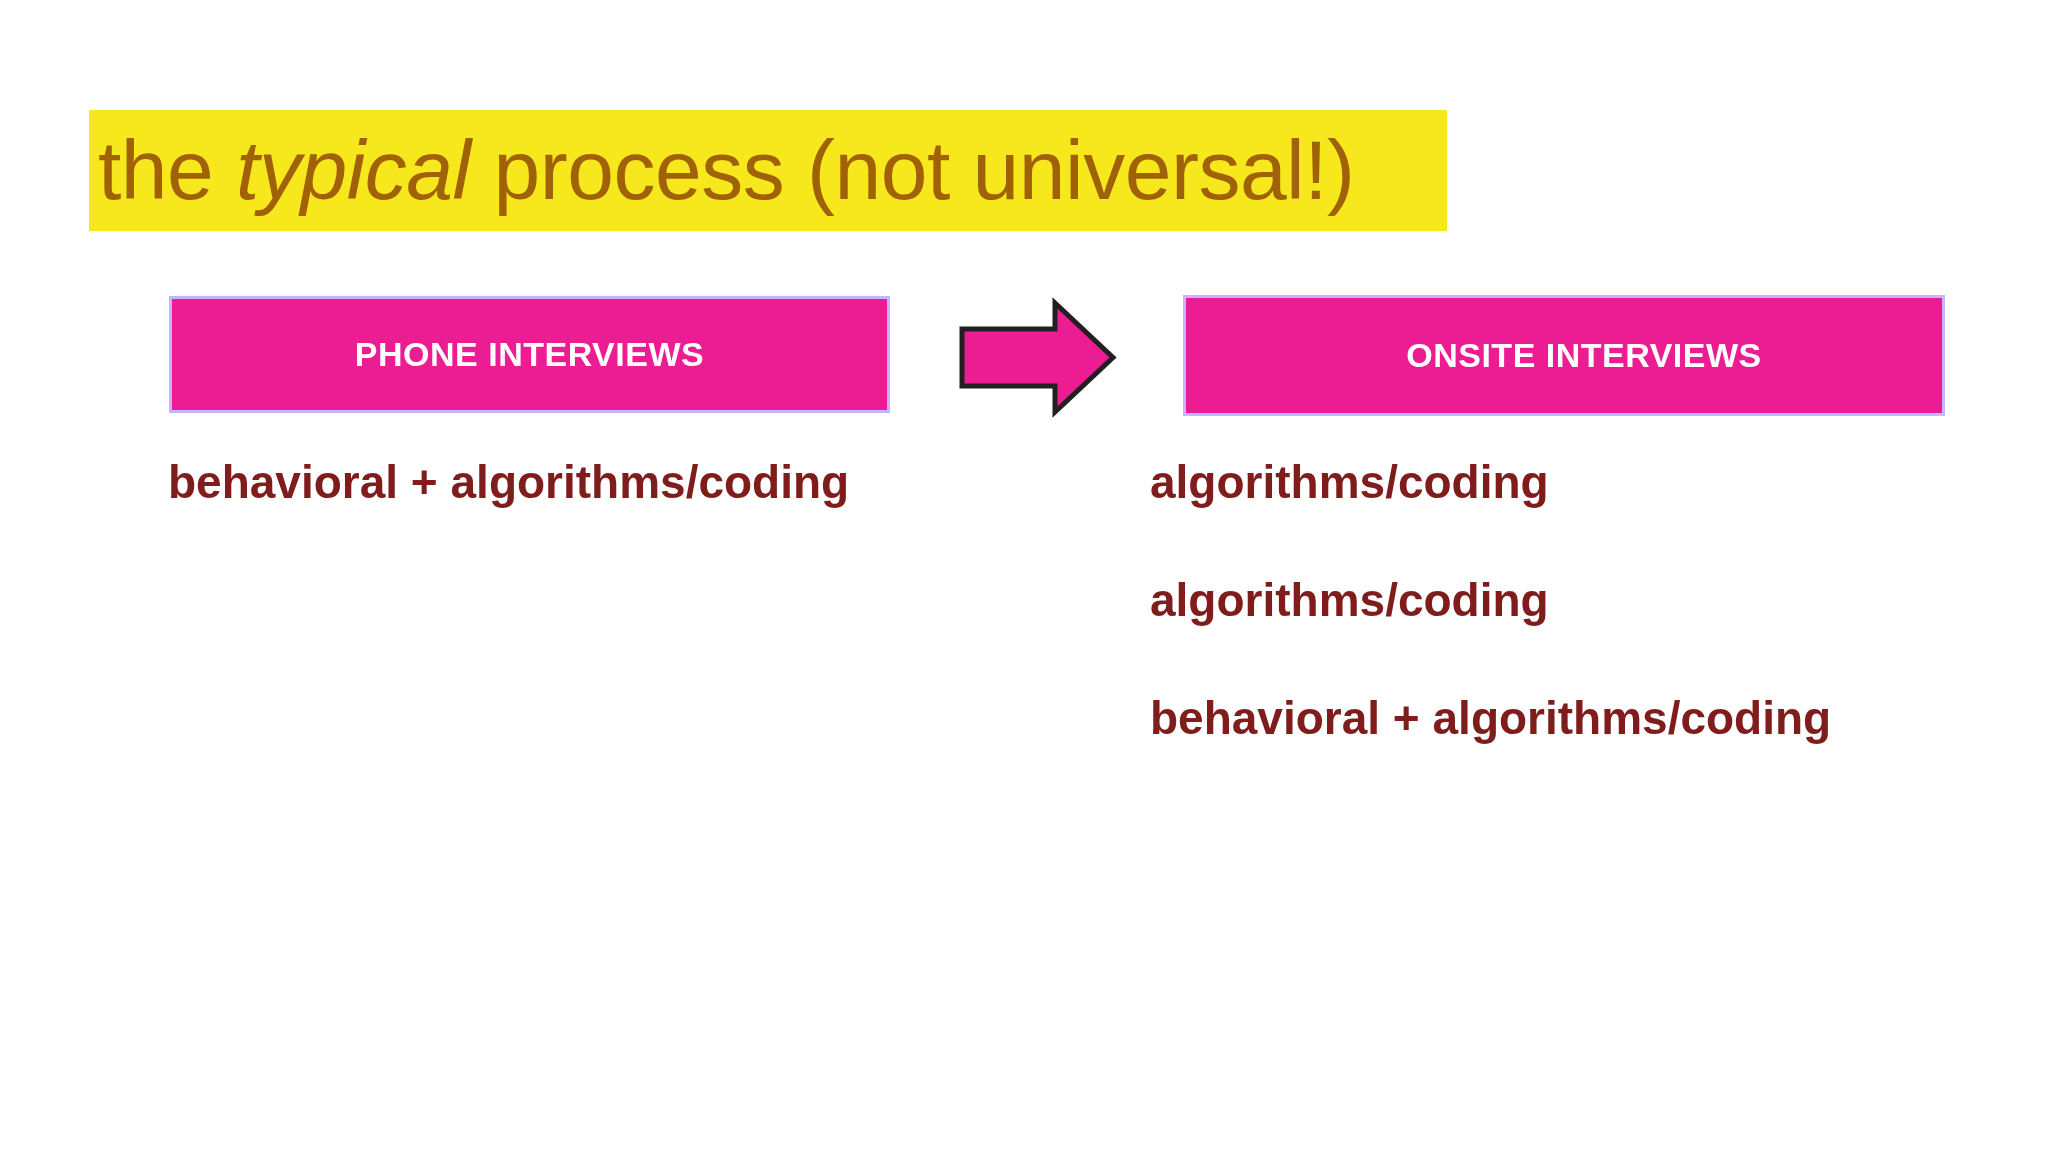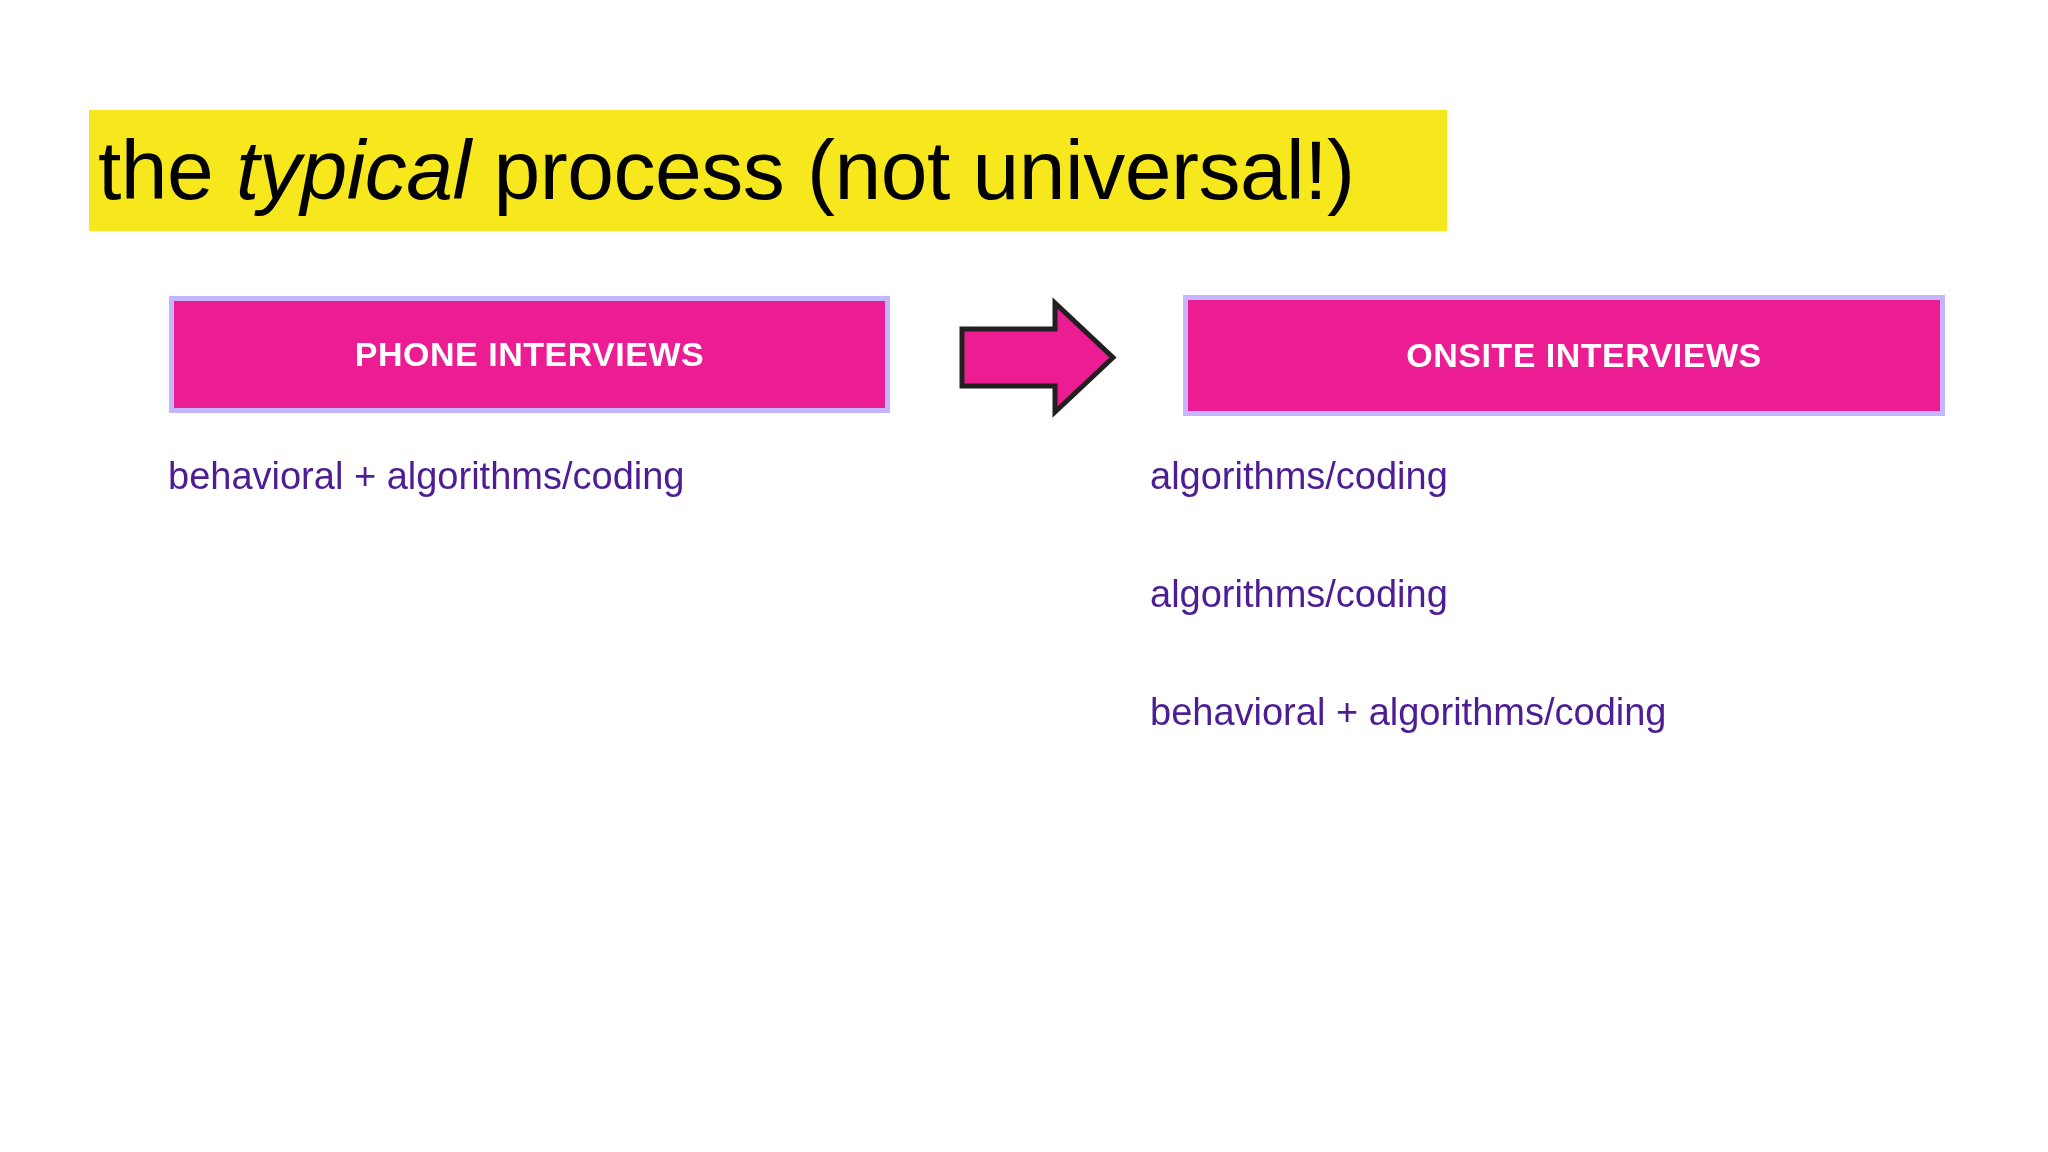--- a/index.html
+++ b/index.html
@@ -40,33 +40,33 @@
     left: 89px;
     top: 110px;
     width: 1358px;
     height: 121px;
     line-height: 121px;
     padding-left: 9px;
     box-sizing: border-box;
     font-family: "Liberation Sans", sans-serif;
     font-size: 84px;
     font-weight: 400;
-    color: #000000;
+    color: #a16207;
     white-space: nowrap;
     letter-spacing: -0.5px;
   }
   .title-text .em {
     font-style: italic;
   }
 
   
   .stage-box {
     position: absolute;
     background: #EC1C92;
-    border: 5px solid #c4b5fd;
+    border: 3px solid #c4b5fd;
     box-sizing: border-box;
     display: flex;
     align-items: center;
     justify-content: center;
   }
   .stage-box .stage-label {
     font-family: "Liberation Sans", sans-serif;
     font-size: 34px;
     font-weight: bold;
     color: #ffffff;
@@ -98,23 +98,23 @@
   .arrow-wrap svg {
     display: block;
     width: 165px;
     height: 125px;
   }
 
   
   .detail-line {
     position: absolute;
     font-family: "Liberation Sans", sans-serif;
-    font-size: 38px;
-    font-weight: 400;
-    color: #4c1d95;
+    font-size: 46px;
+    font-weight: 700;
+    color: #7f1d1d;
     white-space: nowrap;
   }
   .col-left .detail-line {
     text-align: left;
   }
   .col-right .detail-line {
   }
 
   .col-left {
     position: absolute;

